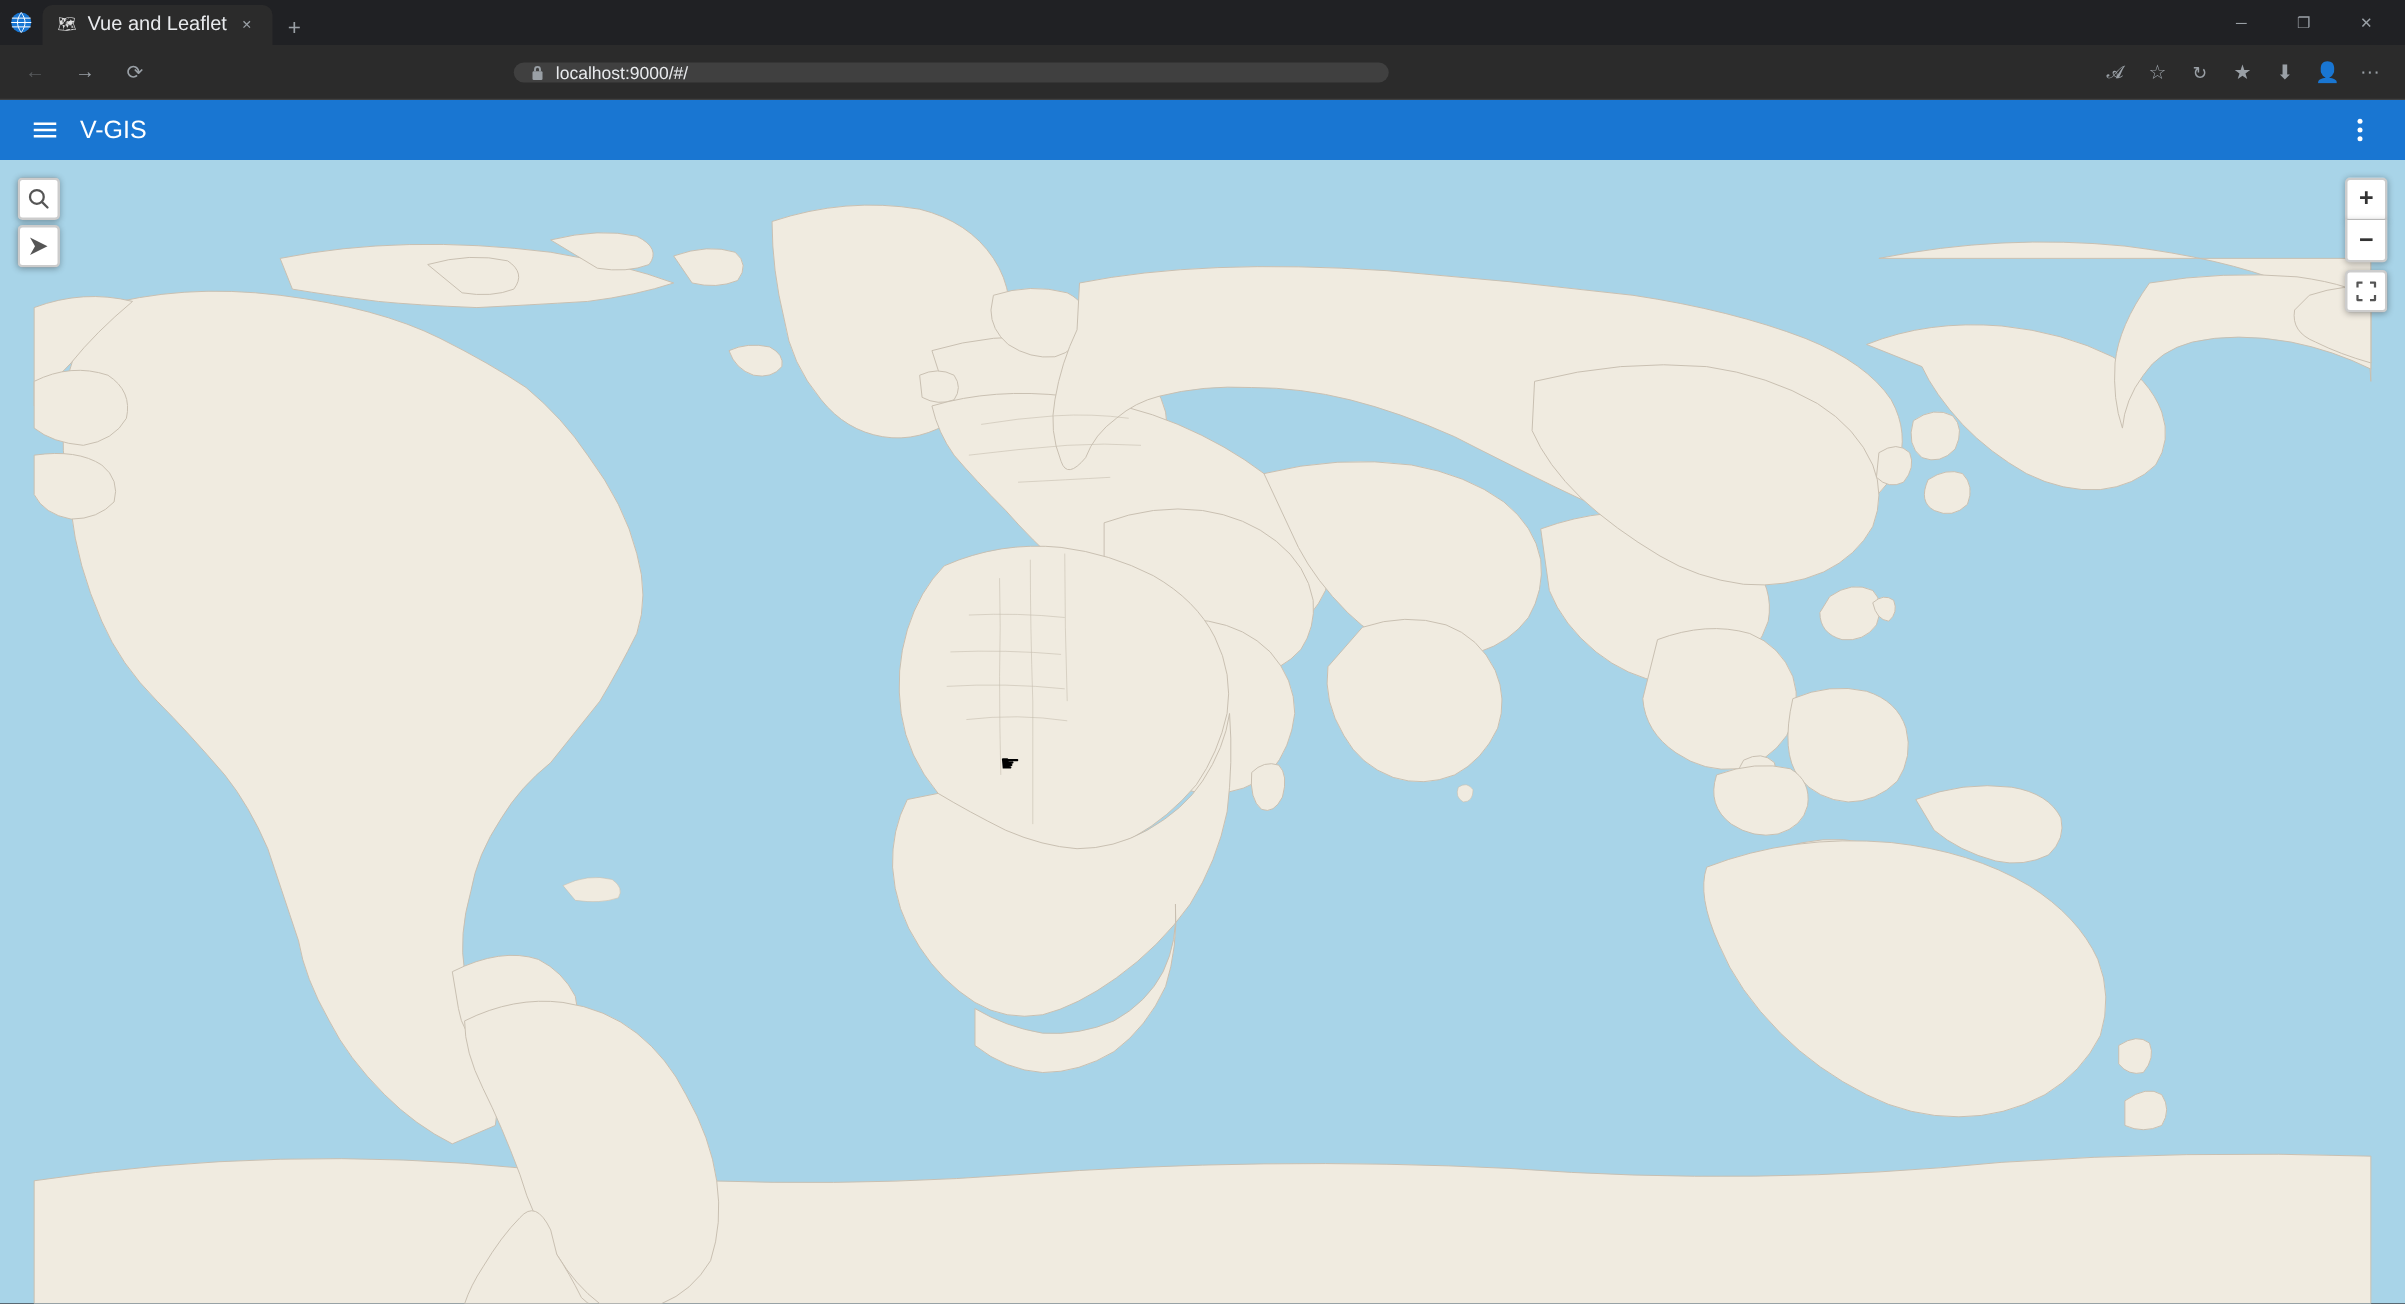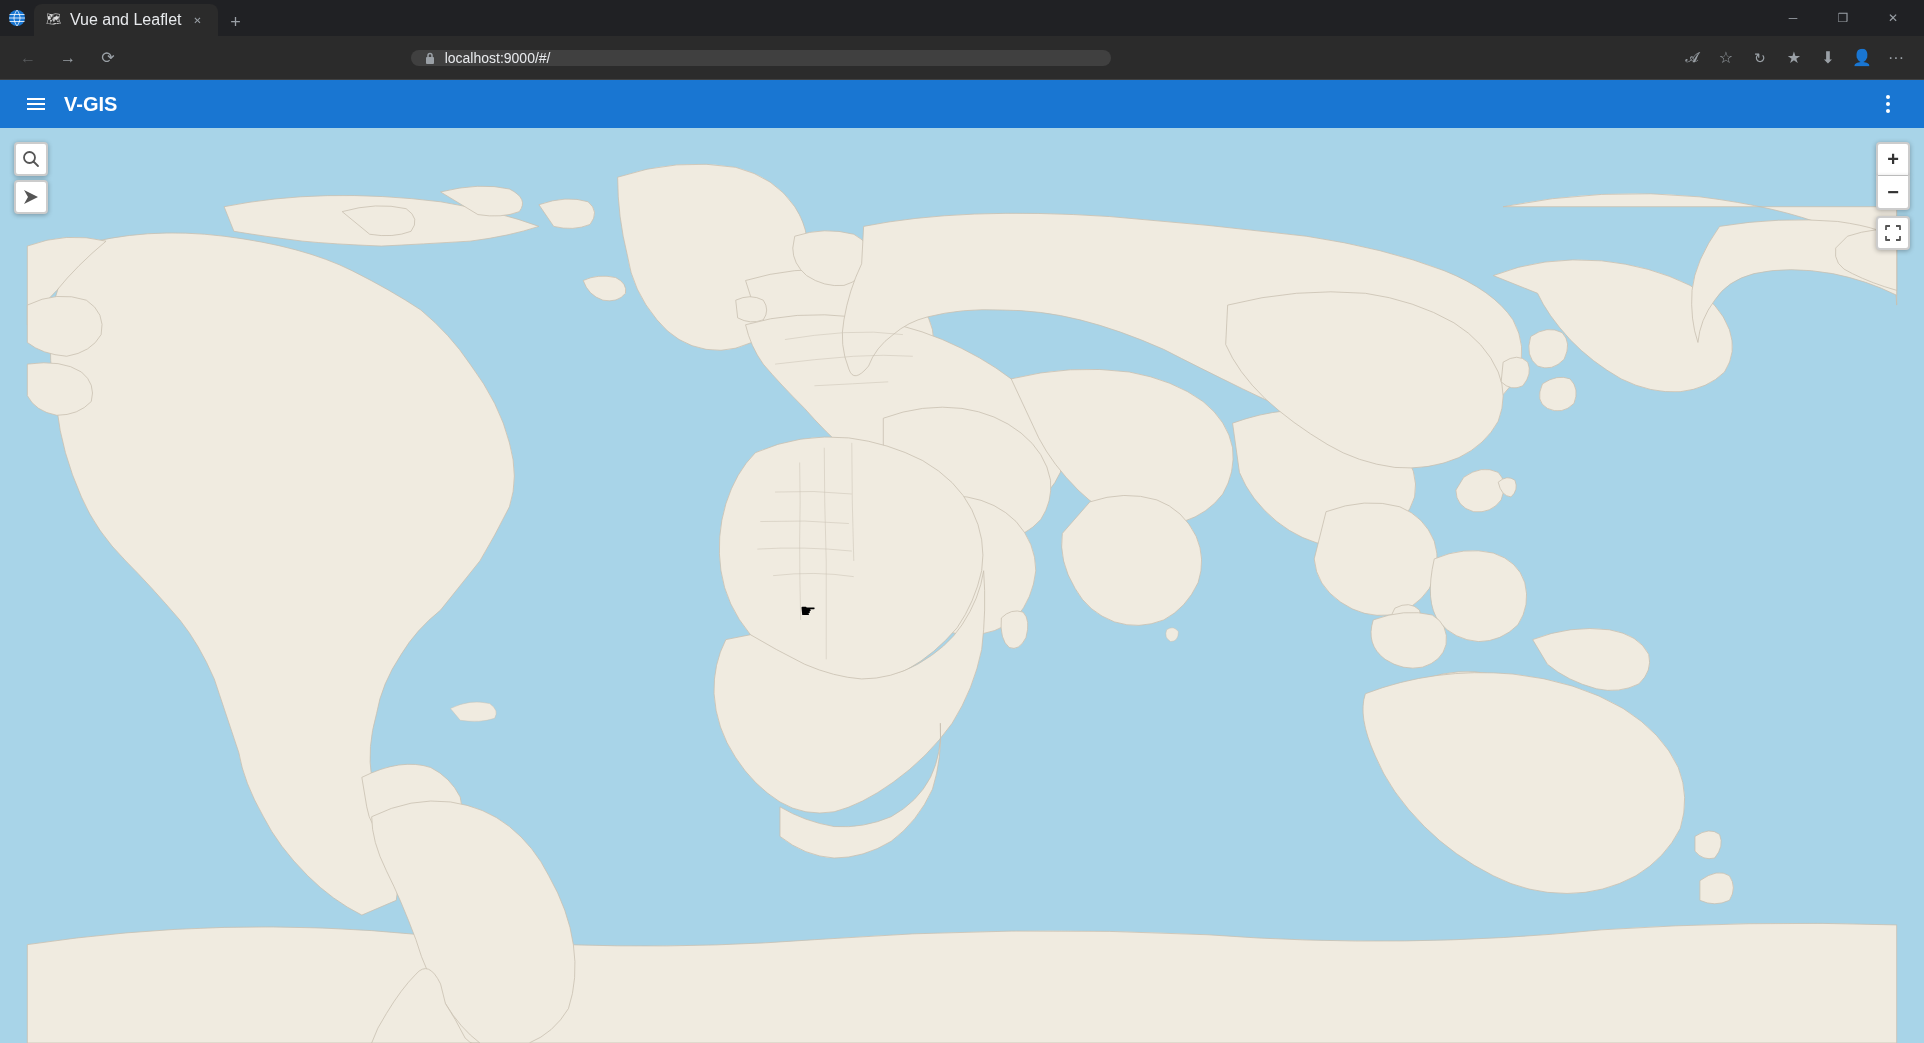--- a/index.html
+++ b/index.html
@@ -25,21 +25,21 @@
     .nav-btn { width: 32px; height: 32px; display: flex; align-items: center; justify-content: center; border-radius: 50%; cursor: pointer; color: #9aa0a6; font-size: 16px; }
     .nav-btn.disabled { opacity: 0.4; cursor: default; }
     .address-bar { flex: 1; height: 16px; background: #404040; border-radius: 16px; display: flex; align-items: center; padding: 0 12px; gap: 8px; max-width: 700px; margin: 0 auto; }
     .address-text { font-size: 14px; color: #e8eaed; flex: 1; }
     .nav-right { display: flex; align-items: center; gap: 2px; margin-left: auto; }
 
     
     .app-content { flex: 1; display: flex; flex-direction: column; overflow: hidden; }
     .app-header { height: 48px; background: #1976d2; display: flex; align-items: center; padding: 0 16px; z-index: 10; }
     .hamburger-btn { width: 40px; height: 40px; display: flex; align-items: center; justify-content: center; cursor: pointer; color: white; border-radius: 50%; }
-    .app-title { font-size: 20px; font-weight: 700; color: white; margin-left: 8px; }
+    .app-title { font-size: 20px; font-weight: 400; color: white; margin-left: 8px; }
     .menu-btn-right { margin-left: auto; width: 40px; height: 40px; display: flex; align-items: center; justify-content: center; cursor: pointer; color: white; border-radius: 50%; }
 
     
     .map-container { flex: 1; position: relative; overflow: hidden; }
     .map-bg { width: 100%; height: 100%; background: #a8d4e8; position: relative; }
 
     
     .map-controls-top-left { position: absolute; top: 14px; left: 14px; display: flex; flex-direction: column; gap: 4px; z-index: 100; }
     .map-control-btn { width: 34px; height: 34px; background: white; border: 2px solid rgba(0,0,0,0.2); border-radius: 4px; display: flex; align-items: center; justify-content: center; cursor: pointer; font-size: 16px; color: #333; box-shadow: 0 1px 5px rgba(0,0,0,0.3); }
 

